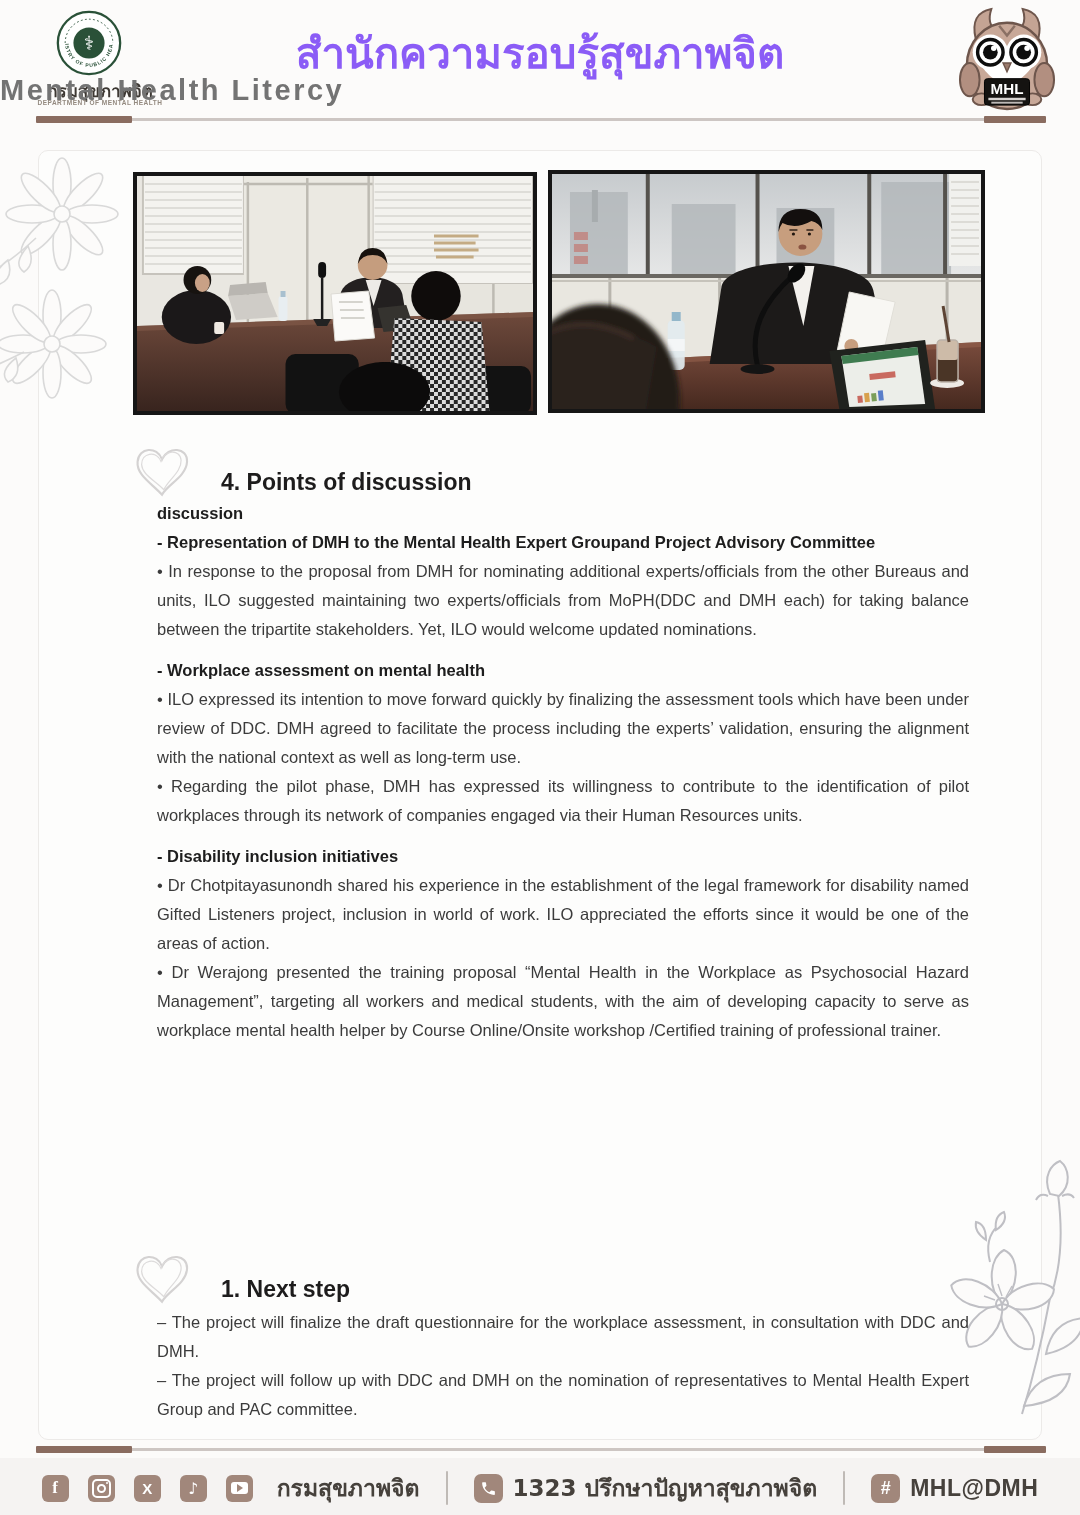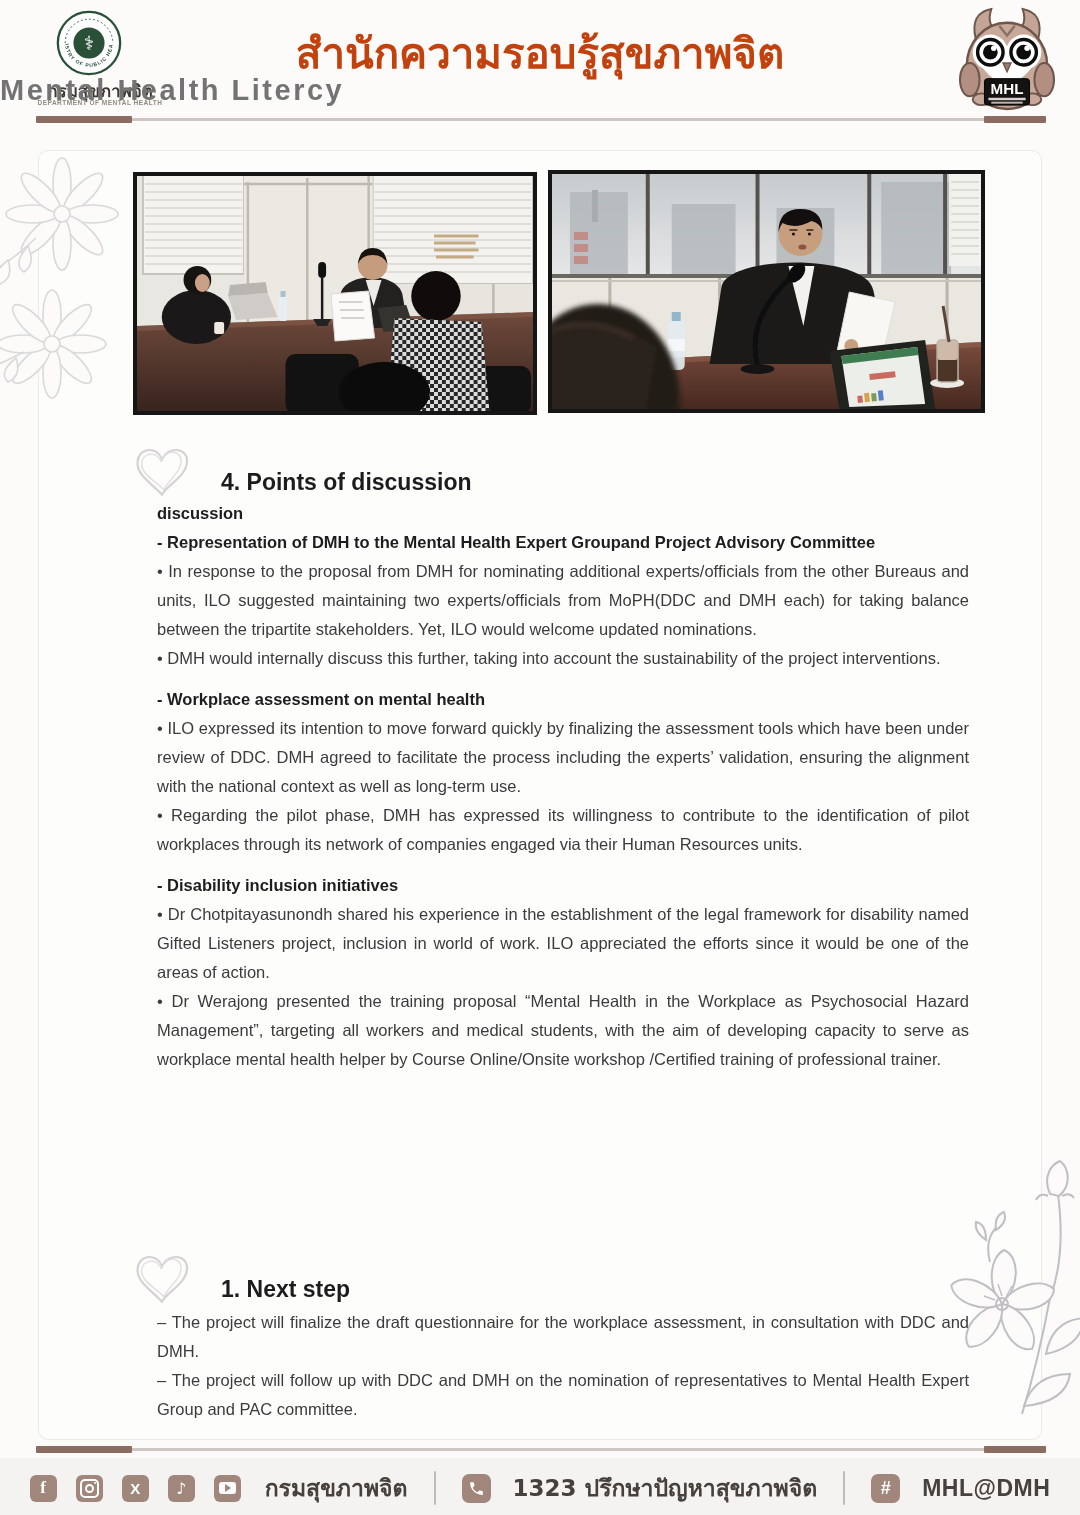--- a/index.html
+++ b/index.html
@@ -7,21 +7,21 @@
         font-family:"Liberation Sans","DejaVu Sans",sans-serif;overflow:hidden;}
   .thai{font-family:"DejaVu Sans","Liberation Sans",sans-serif;}
 
   
   .emblem{position:absolute;left:56px;top:10px;width:66px;height:66px;}
   .org-thai{position:absolute;left:30px;top:77px;width:140px;text-align:center;
             font-size:17px;font-weight:bold;color:#3d3833;}
   .org-eng{position:absolute;left:30px;top:99px;width:140px;text-align:center;
            font-size:6.5px;letter-spacing:.5px;color:#93897f;font-weight:bold;}
   .title-thai{position:absolute;left:0;right:0;top:20px;text-align:center;
-              font-size:42px;font-weight:bold;color:#c2410c;}
+              font-size:42px;font-weight:bold;color:#8b5cf6;}
   .title-eng{position:absolute;left:0;right:0;top:74px;text-align:left;
              font-size:29px;font-weight:bold;color:#737373;letter-spacing:2.5px;}
   .owl{position:absolute;left:958px;top:6px;width:98px;height:112px;}
 
   
   .rule{position:absolute;left:36px;width:1010px;height:7px;}
   .rule .line{position:absolute;left:0;right:0;top:2px;height:2.5px;background:#cdc6c3;}
   .rule .seg{position:absolute;top:0;height:7px;background:#8a6c60;border-radius:1px;}
   .rule .seg.l{left:0;width:96px;}
   .rule .seg.r{right:0;width:62px;}
@@ -72,21 +72,21 @@
   .ig-lens{position:absolute;left:3px;top:3px;width:5px;height:5px;border:2px solid #fff;border-radius:50%;}
   .ig-dot{position:absolute;right:1px;top:1px;width:2px;height:2px;background:#fff;border-radius:50%;}
   .yt-out{width:17px;height:12px;background:#fff;border-radius:3px;display:flex;
           align-items:center;justify-content:center;}
   .yt-tri{width:0;height:0;border-left:6px solid #a1877b;border-top:4px solid transparent;
           border-bottom:4px solid transparent;margin-left:1px;}
   .f-label{font-size:23px;font-weight:bold;color:#46413c;}
   .f-label.en{font-family:"Liberation Sans",sans-serif;letter-spacing:.5px;}
   .vdiv{width:2px;height:34px;background:#bfbab6;border-radius:1px;margin:0 10px;flex:0 0 auto;}
   .icon-gap{display:flex;gap:19px;align-items:center;}
-  .f-group{display:flex;gap:22px;align-items:center;}
+  .f-group{display:flex;gap:10px;align-items:center;}
 </style>
 </head>
 <body>
 
 <div class="page">
 
   <svg class="emblem" viewBox="0 0 72 72">
     <defs>
       <path id="ringBot" d="M10 36 a26 26 0 0 0 52 0"></path>
     </defs>
@@ -330,21 +330,20 @@
   <svg class="heart h1" viewBox="0 0 100 95">
     <path d="M50 30 C42 8 12 10 10 34 C8 56 34 70 50 88 C58 72 90 58 91 34 C92 10 60 8 50 30 Z" fill="none" stroke="#d4d2d2" stroke-width="3.5"></path>
     <path d="M50 33 C44 14 20 16 18 35 C17 52 38 64 50 80 C57 66 82 54 83 35 C84 16 57 15 50 33 Z" fill="none" stroke="#dddbdb" stroke-width="2" transform="rotate(-6 50 50)"></path>
   </svg>
   <h2 class="sec-heading s1">4. Points of discussion</h2>
 
   <div class="textcol t1">
     <p class="b">discussion</p>
     <p class="b">- Representation of DMH to the Mental Health Expert Groupand Project Advisory Committee</p>
     <p>• In response to the proposal from DMH for nominating additional experts/officials from the other Bureaus and units, ILO suggested maintaining two experts/officials from MoPH(DDC and DMH each) for taking balance between the tripartite stakeholders. Yet, ILO would welcome updated nominations.</p>
-    <p>• DMH would internally discuss this further, taking into account the sustainability of the project interventions.</p>
     <p class="b mt">- Workplace assessment on mental health</p>
     <p>• ILO expressed its intention to move forward quickly by finalizing the assessment tools which have been under review of DDC. DMH agreed to facilitate the process including the experts’ validation, ensuring the alignment with the national context as well as long-term use.</p>
     <p>• Regarding the pilot phase, DMH has expressed its willingness to contribute to the identification of pilot workplaces through its network of companies engaged via their Human Resources units.</p>
     <p class="b mt">- Disability inclusion initiatives</p>
     <p>• Dr Chotpitayasunondh shared his experience in the establishment of the legal framework for disability named Gifted Listeners project, inclusion in world of work. ILO appreciated the efforts since it would be one of the areas of action.</p>
     <p>• Dr Werajong presented the training proposal “Mental Health in the Workplace as Psychosocial Hazard Management”, targeting all workers and medical students, with the aim of developing capacity to serve as workplace mental health helper by Course Online/Onsite workshop /Certified training of professional trainer.</p>
   </div>
 
   <svg class="heart h2" viewBox="0 0 100 95">
     <path d="M50 30 C42 8 12 10 10 34 C8 56 34 70 50 88 C58 72 90 58 91 34 C92 10 60 8 50 30 Z" fill="none" stroke="#d4d2d2" stroke-width="3.5"></path>

